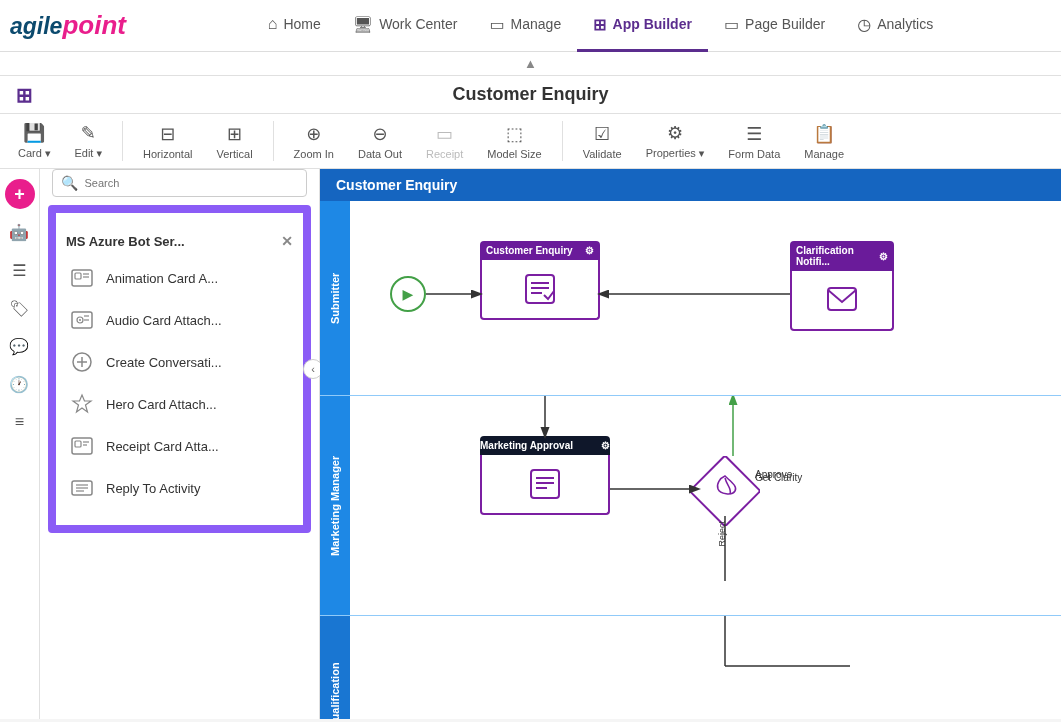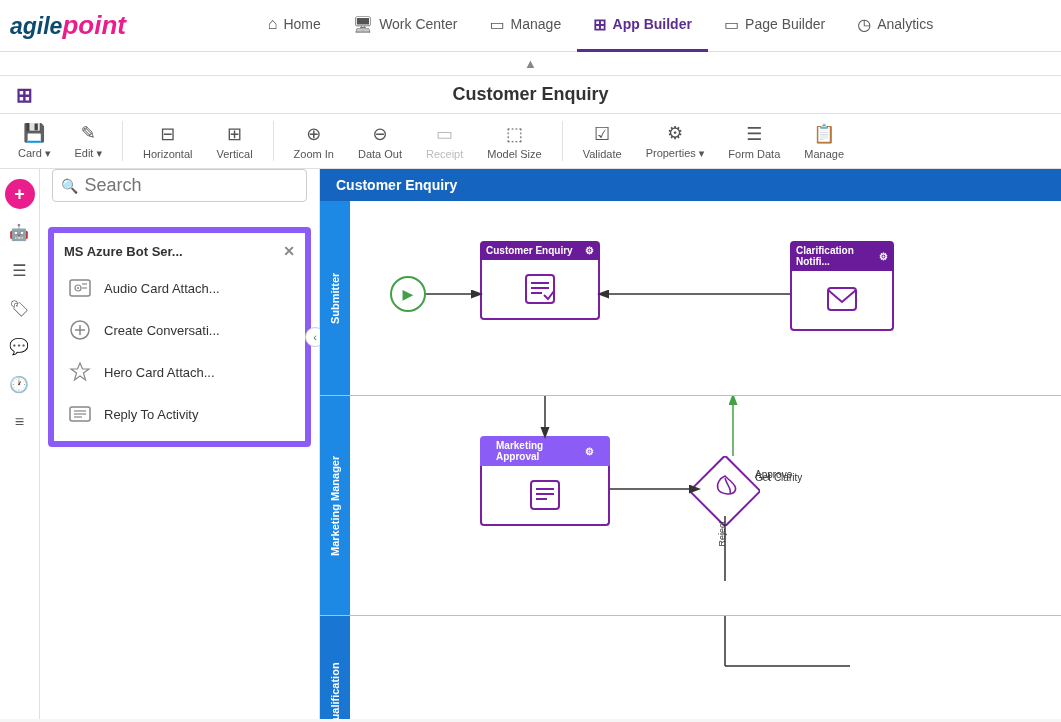--- a/index.html
+++ b/index.html
@@ -150,32 +150,32 @@
       display: flex;
       align-items: center;
       border: 1px solid #ccc;
       border-radius: 4px;
       padding: 5px 8px;
       gap: 6px;
     }
     .search-box input {
       border: none;
       outline: none;
-      font-size: 18px;
+      font-size: 11px;
       width: 100%;
       color: #555;
     }
     .search-icon-sm { color: #888; font-size: 14px; }
 
     
     .lib-group {
-      border: 6px solid #8b5cf6;
-      margin: 17px 8px;
+      border: 8px solid #8b5cf6;
+      margin: 0 8px;
       border-radius: 4px;
-      padding: 6px 0;
+      padding: 16px 0;
       position: relative;
     }
     .lib-group-header {
       display: flex;
       align-items: center;
       justify-content: space-between;
       padding: 4px 10px 8px;
       font-size: 13px;
       font-weight: 600;
       color: #333;
@@ -439,20 +439,31 @@
       <span class="search-icon-sm">🔍</span>
       <input type="text" placeholder="Search" style="">
     </div>
 
     <div class="lib-group">
       <div class="lib-group-header">
         <span>MS Azure Bot Ser...</span>
         <span class="lib-group-close">✕</span>
       </div>
 
+      <div class="lib-item">
+        <div class="lib-item-icon">
+          <svg width="24" height="24" viewBox="0 0 24 24" fill="none">
+            <rect x="2" y="4" width="20" height="16" rx="2" stroke="#888" stroke-width="1.5"></rect>
+            <rect x="5" y="7" width="6" height="6" rx="1" stroke="#888" stroke-width="1.2"></rect>
+            <line x1="13" y1="8" x2="19" y2="8" stroke="#888" stroke-width="1.2"></line>
+            <line x1="13" y1="11" x2="19" y2="11" stroke="#888" stroke-width="1.2"></line>
+          </svg>
+        </div>
+        <span>Animation Card A...</span>
+      </div>
 
       <div class="lib-item">
         <div class="lib-item-icon">
           <svg width="24" height="24" viewBox="0 0 24 24" fill="none">
             <rect x="2" y="4" width="20" height="16" rx="2" stroke="#888" stroke-width="1.5"></rect>
             <circle cx="10" cy="12" r="3" stroke="#888" stroke-width="1.2"></circle>
             <circle cx="10" cy="12" r="1" fill="#888"></circle>
             <line x1="14" y1="8" x2="19" y2="8" stroke="#888" stroke-width="1.2"></line>
             <line x1="14" y1="12" x2="19" y2="12" stroke="#888" stroke-width="1.2"></line>
           </svg>
@@ -474,20 +485,31 @@
 
       <div class="lib-item">
         <div class="lib-item-icon">
           <svg width="24" height="24" viewBox="0 0 24 24" fill="none">
             <polygon points="12,3 14.5,9 21,9 15.5,13 17.5,20 12,16 6.5,20 8.5,13 3,9 9.5,9" stroke="#888" stroke-width="1.2" fill="none"></polygon>
           </svg>
         </div>
         <span>Hero Card Attach...</span>
       </div>
 
+      <div class="lib-item">
+        <div class="lib-item-icon">
+          <svg width="24" height="24" viewBox="0 0 24 24" fill="none">
+            <rect x="2" y="4" width="20" height="16" rx="2" stroke="#888" stroke-width="1.5"></rect>
+            <rect x="5" y="7" width="6" height="6" rx="1" stroke="#888" stroke-width="1.2"></rect>
+            <line x1="13" y1="8" x2="19" y2="8" stroke="#888" stroke-width="1.2"></line>
+            <line x1="13" y1="11" x2="17" y2="11" stroke="#888" stroke-width="1.2"></line>
+          </svg>
+        </div>
+        <span>Receipt Card Atta...</span>
+      </div>
 
       <div class="lib-item">
         <div class="lib-item-icon">
           <svg width="24" height="24" viewBox="0 0 24 24" fill="none">
             <rect x="2" y="5" width="20" height="14" rx="2" stroke="#888" stroke-width="1.5"></rect>
             <line x1="6" y1="9" x2="18" y2="9" stroke="#888" stroke-width="1.2"></line>
             <line x1="6" y1="12" x2="18" y2="12" stroke="#888" stroke-width="1.2"></line>
             <line x1="6" y1="15" x2="14" y2="15" stroke="#888" stroke-width="1.2"></line>
           </svg>
         </div>
@@ -556,21 +578,21 @@
             </defs>
           </svg>
         </div>
       </div>
 
       <div class="swimlane" style="height:220px;">
         <div class="swimlane-label">Marketing Manager</div>
         <div class="swimlane-content" style="position:relative;">
 
           <div style="position:absolute;left:130px;top:40px;width:130px;">
-            <div class="node-header" style="background:#8b5cf6;border-radius:4px 4px 0 0;padding:4px 16px;color:#fff;font-size:10px;display:flex;justify-content:space-between;align-items:center;">
+            <div class="node-header" style="background:#0f172a;border-radius:4px 4px 0 0;padding:4px 0;color:#fff;font-size:10px;display:flex;justify-content:space-between;align-items:center;">
               <span>Marketing Approval</span>
               <span style="cursor:pointer;">⚙</span>
             </div>
             <div class="node-body">
               <svg width="36" height="36" viewBox="0 0 36 36" fill="none">
                 <rect x="4" y="4" width="28" height="28" rx="3" stroke="#7b1fa2" stroke-width="2"></rect>
                 <line x1="9" y1="12" x2="27" y2="12" stroke="#7b1fa2" stroke-width="2"></line>
                 <line x1="9" y1="17" x2="27" y2="17" stroke="#7b1fa2" stroke-width="2"></line>
                 <line x1="9" y1="22" x2="20" y2="22" stroke="#7b1fa2" stroke-width="2"></line>
               </svg>

